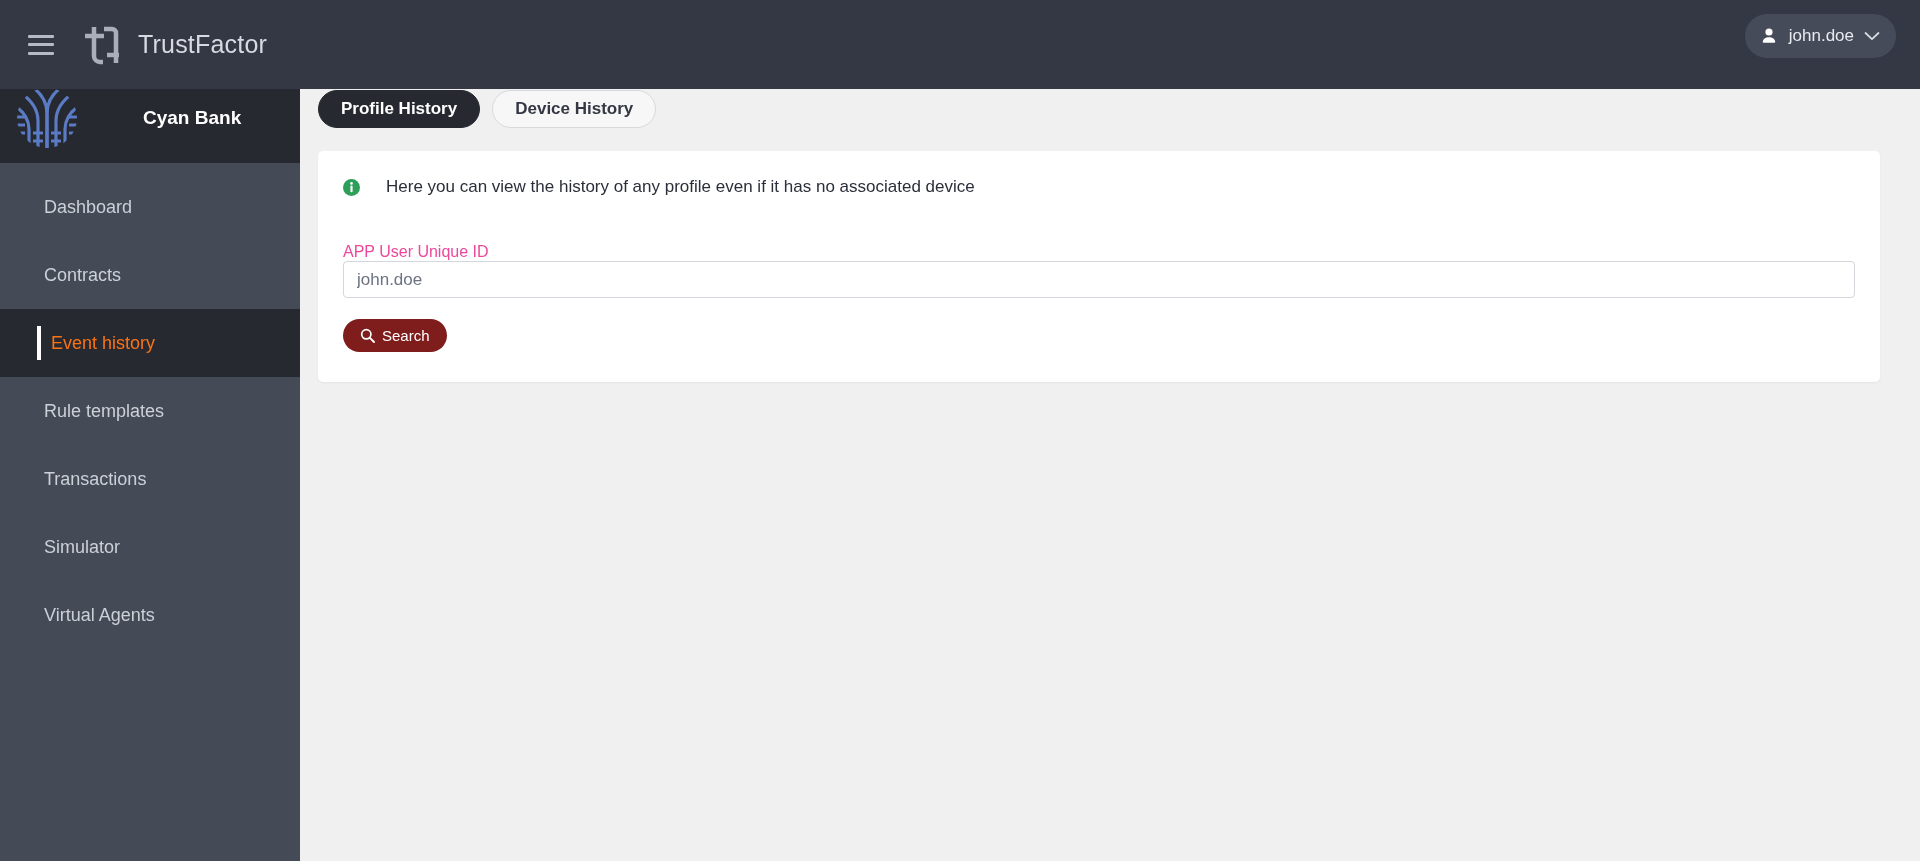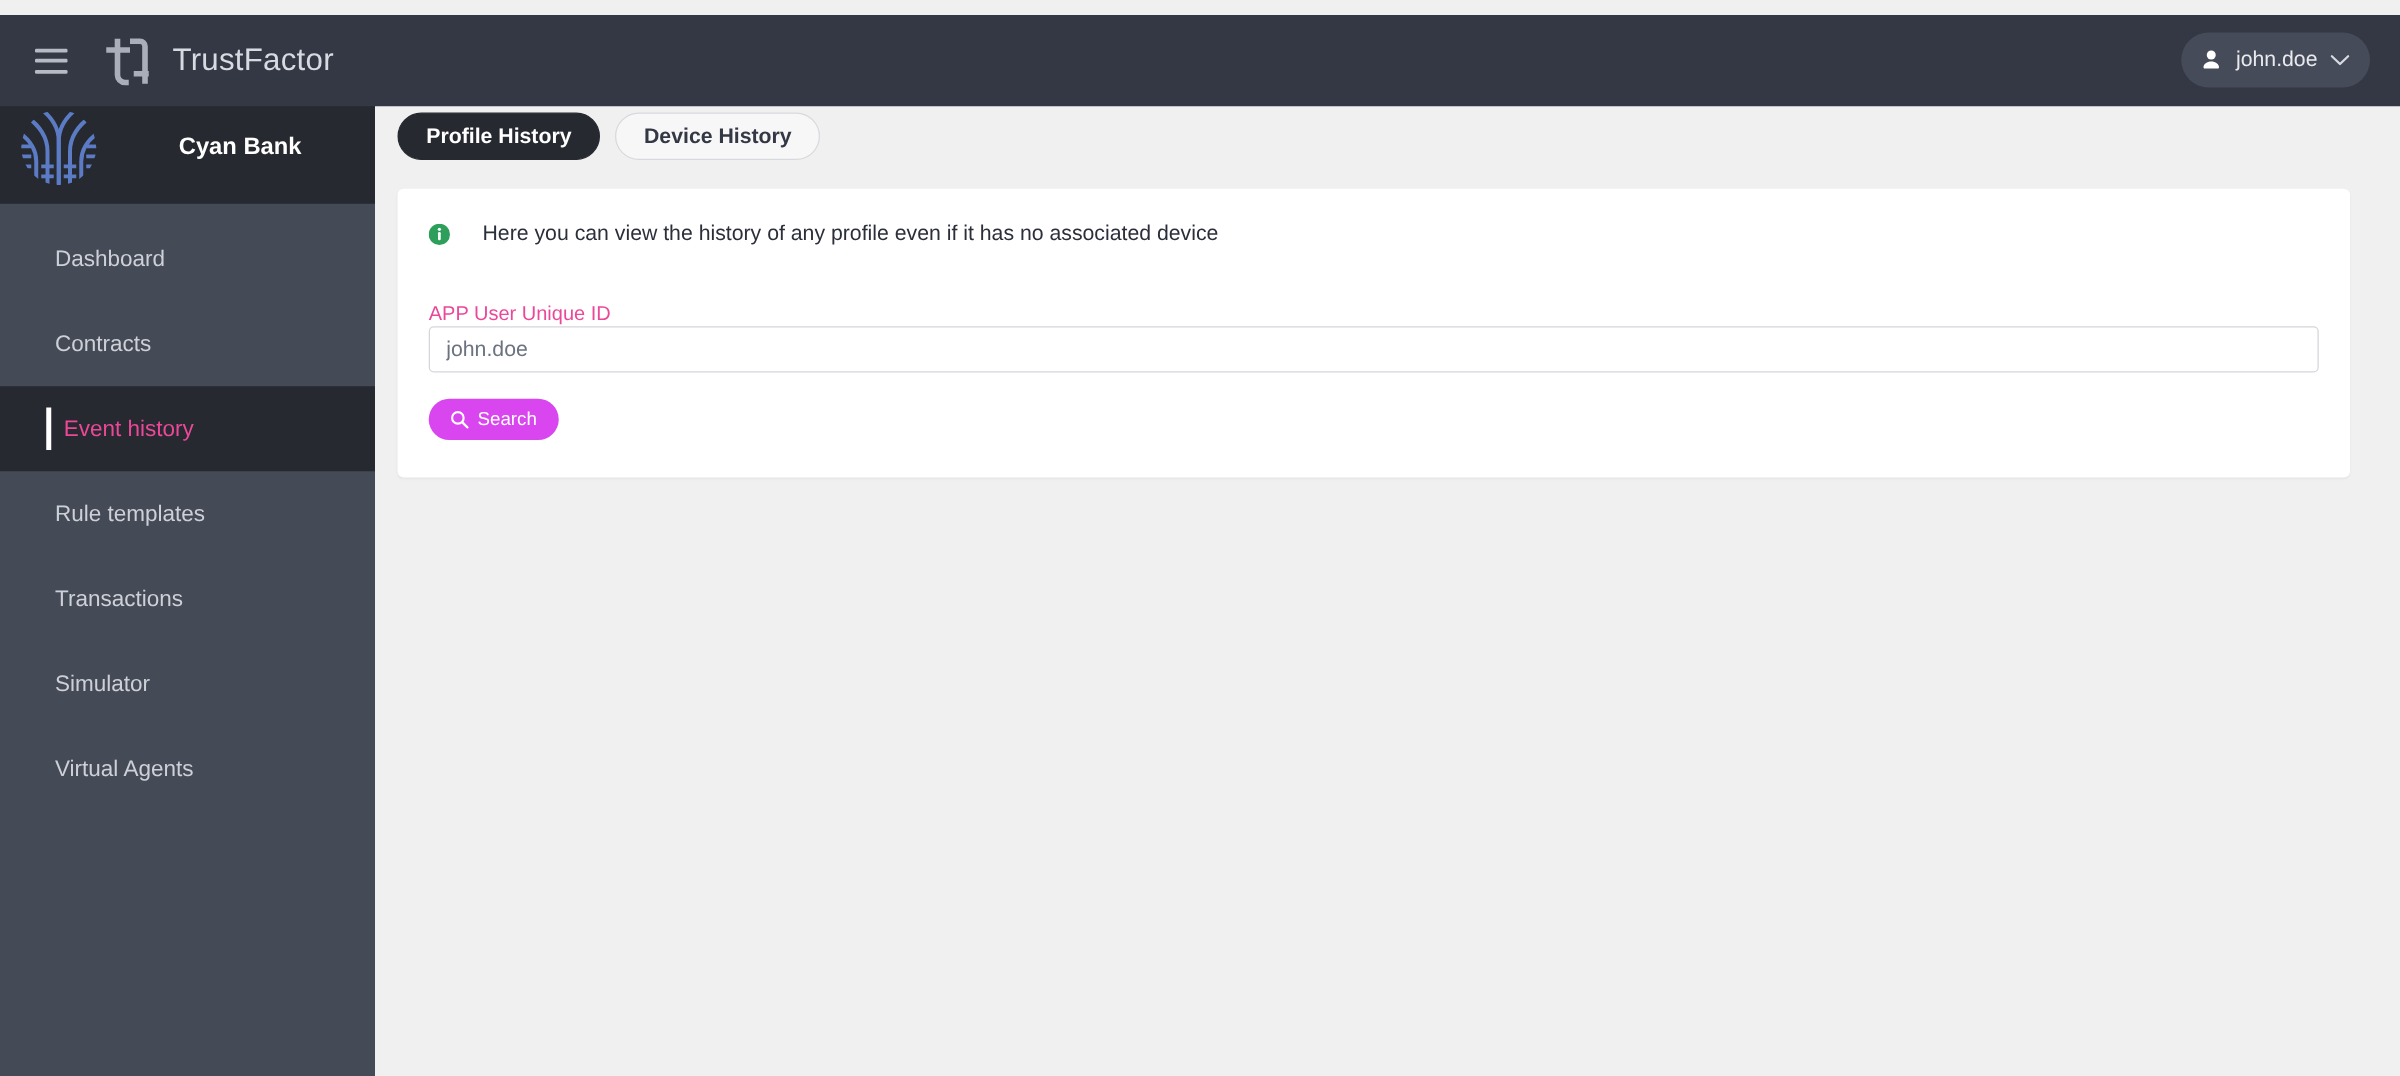--- a/index.html
+++ b/index.html
@@ -7,22 +7,22 @@
     width: 1920px; height: 861px;
     font-family: "Liberation Sans", sans-serif;
     background: #f0f0f0;
     overflow: hidden;
   }
 
   
   #app { position: relative; width: 1920px; height: 861px; }
 
   .header {
-    position: absolute; top: 12px; left: 0;
-    width: 1920px; height: 73px;
+    position: absolute; top: 0; left: 0;
+    width: 1920px; height: 89px;
     background: #343845;
     display: flex; align-items: center;
     z-index: 20;
   }
   .hamburger {
     margin-left: 28px;
     width: 26px; height: 20px;
     display: flex; flex-direction: column; justify-content: space-between;
     cursor: pointer;
   }
@@ -62,21 +62,21 @@
 
   .nav { padding-top: 10px; }
   .nav-item {
     position: relative;
     height: 68px;
     display: flex; align-items: center;
     padding-left: 44px;
     color: #cdd0d7; font-size: 18px;
     cursor: pointer;
   }
-  .nav-item.active { background: #26292f; color: #ec4899; }
+  .nav-item.active { background: #26292f; color: #f97316; }
   .nav-item.active::before {
     content: ""; position: absolute; left: 37px; top: 17px;
     width: 4px; height: 34px; background: #ffffff;
   }
   .nav-item.active .nav-label { padding-left: 7px; }
 
   
   .main {
     position: absolute; left: 300px; top: 73px;
     width: 1620px; height: 788px;
@@ -116,21 +116,21 @@
     font-family: "Liberation Sans", sans-serif;
     font-size: 17px; color: #3b4250;
     background: #ffffff;
     outline: none;
   }
   .text-input::placeholder { color: #6b7280; }
 
   .search-btn {
     margin-top: 21px;
     height: 33px; padding: 0 17px;
-    background: #d946ef; color: #ffffff;
+    background: #7f1d1d; color: #ffffff;
     border: none; border-radius: 17px;
     display: inline-flex; align-items: center; gap: 7px;
     font-family: "Liberation Sans", sans-serif;
     font-size: 15px;
     cursor: pointer;
   }
   .search-ico { width: 15px; height: 15px; display: block; }
 </style>
 </head>
 <body>

